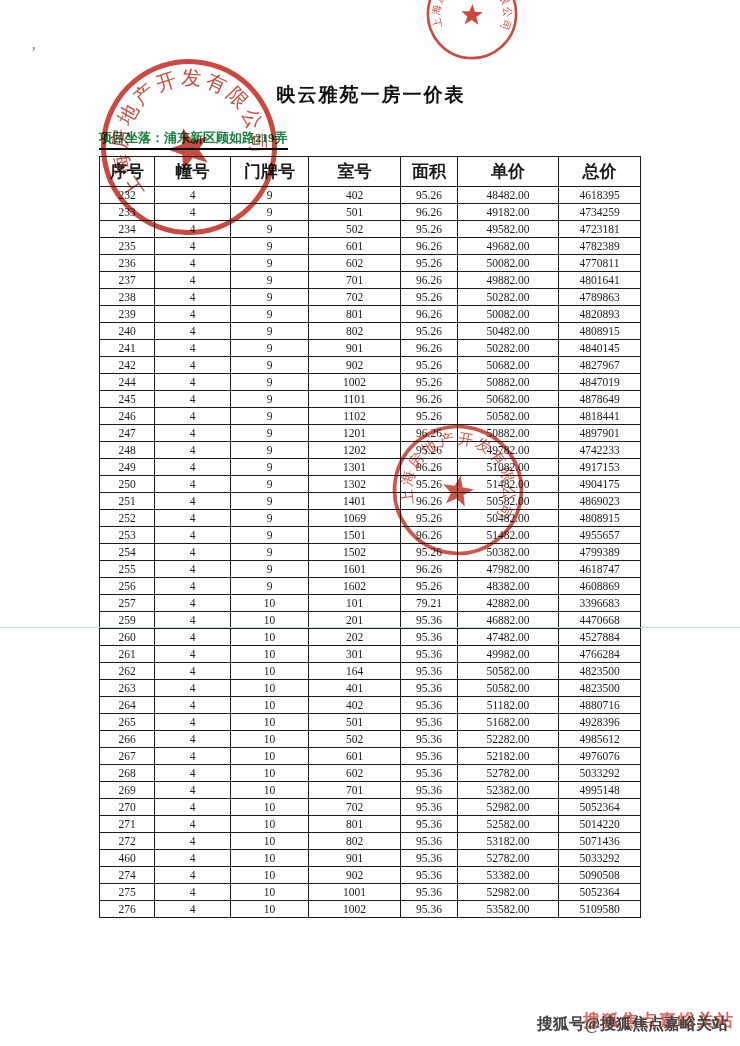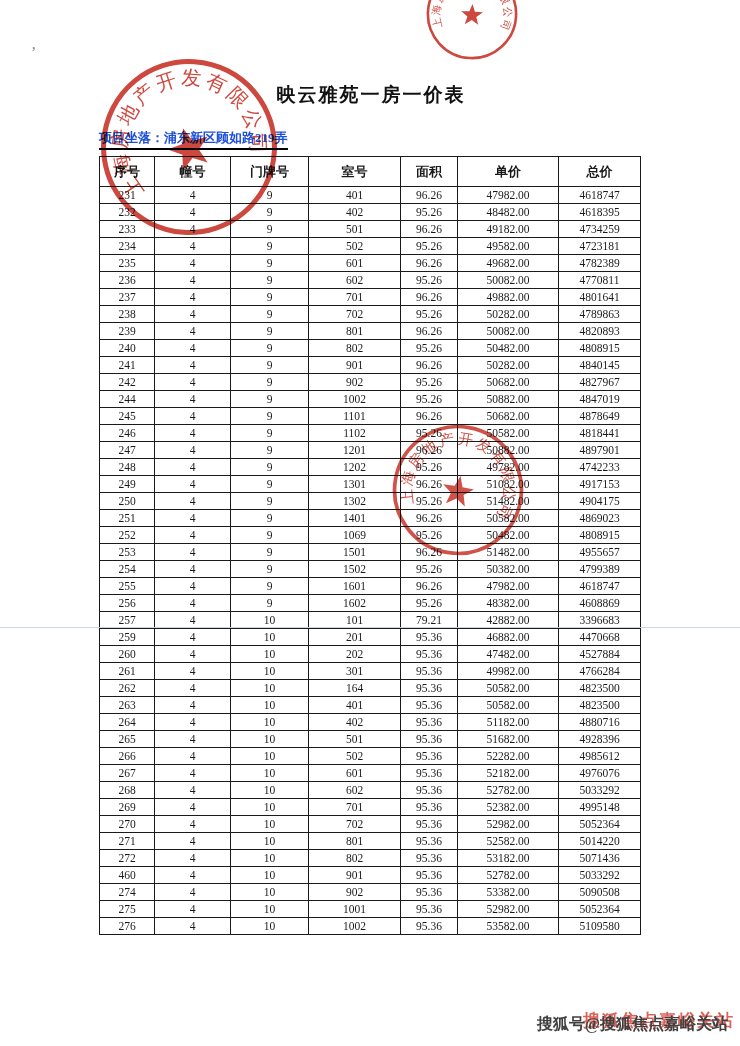--- a/index.html
+++ b/index.html
@@ -10,30 +10,30 @@
     background:#ffffff; overflow:hidden;
     box-shadow:0 0 4px rgba(0,0,0,.2);
   }
   .doc-title {
     position:absolute; top:82px; left:1px; width:100%;
     text-align:center; font-size:19px; font-weight:bold;
     letter-spacing:2px; color:#111;
   }
   .location {
     position:absolute; top:129px; left:99px;
-    font-size:13px; font-weight:bold; color:#1d4ed8;
+    font-size:13px; font-weight:bold; color:#15803d;
     border-bottom:2px solid #000; padding-bottom:1px;
   }
   .tablewrap { position:absolute; top:156px; left:99px; width:541px; }
   table { border-collapse:collapse; width:100%; table-layout:fixed; }
   th, td {
     border:1px solid #1a1a1a; text-align:center; color:#1a1a1a;
     overflow:hidden; white-space:nowrap; padding:0;
   }
-  th { height:30px; font-size:13px; font-weight:bold; }
+  th { height:30px; font-size:17px; font-weight:bold; }
   td { height:16px; line-height:16px; font-size:11.5px; }
   .seal { position:absolute; mix-blend-mode:multiply; opacity:.85; pointer-events:none; }
   .seal-top   { left:424px; top:-34px; transform:rotate(3deg); }
   .seal-title { left:96px;  top:54px;  transform:rotate(-18deg); }
   .seal-mid   { left:389px; top:421px; transform:rotate(10deg); opacity:.8; }
   .faint-line {
     position:absolute; top:627px; left:0; width:740px; height:1px;
     background:#b9d6ea; opacity:.9;
   }
   .artifact {
@@ -92,29 +92,20 @@
           <th>序号</th>
           <th>幢号</th>
           <th>门牌号</th>
           <th>室号</th>
           <th>面积</th>
           <th>单价</th>
           <th>总价</th>
         </tr>
       </thead>
       <tbody>
-    <tr>
-      <td>231</td>
-      <td>4</td>
-      <td>9</td>
-      <td>401</td>
-      <td>96.26</td>
-      <td>47982.00</td>
-      <td>4618747</td>
-    </tr>
 
     <tr>
       <td>232</td>
       <td>4</td>
       <td>9</td>
       <td>402</td>
       <td>95.26</td>
       <td>48482.00</td>
       <td>4618395</td>
     </tr>

